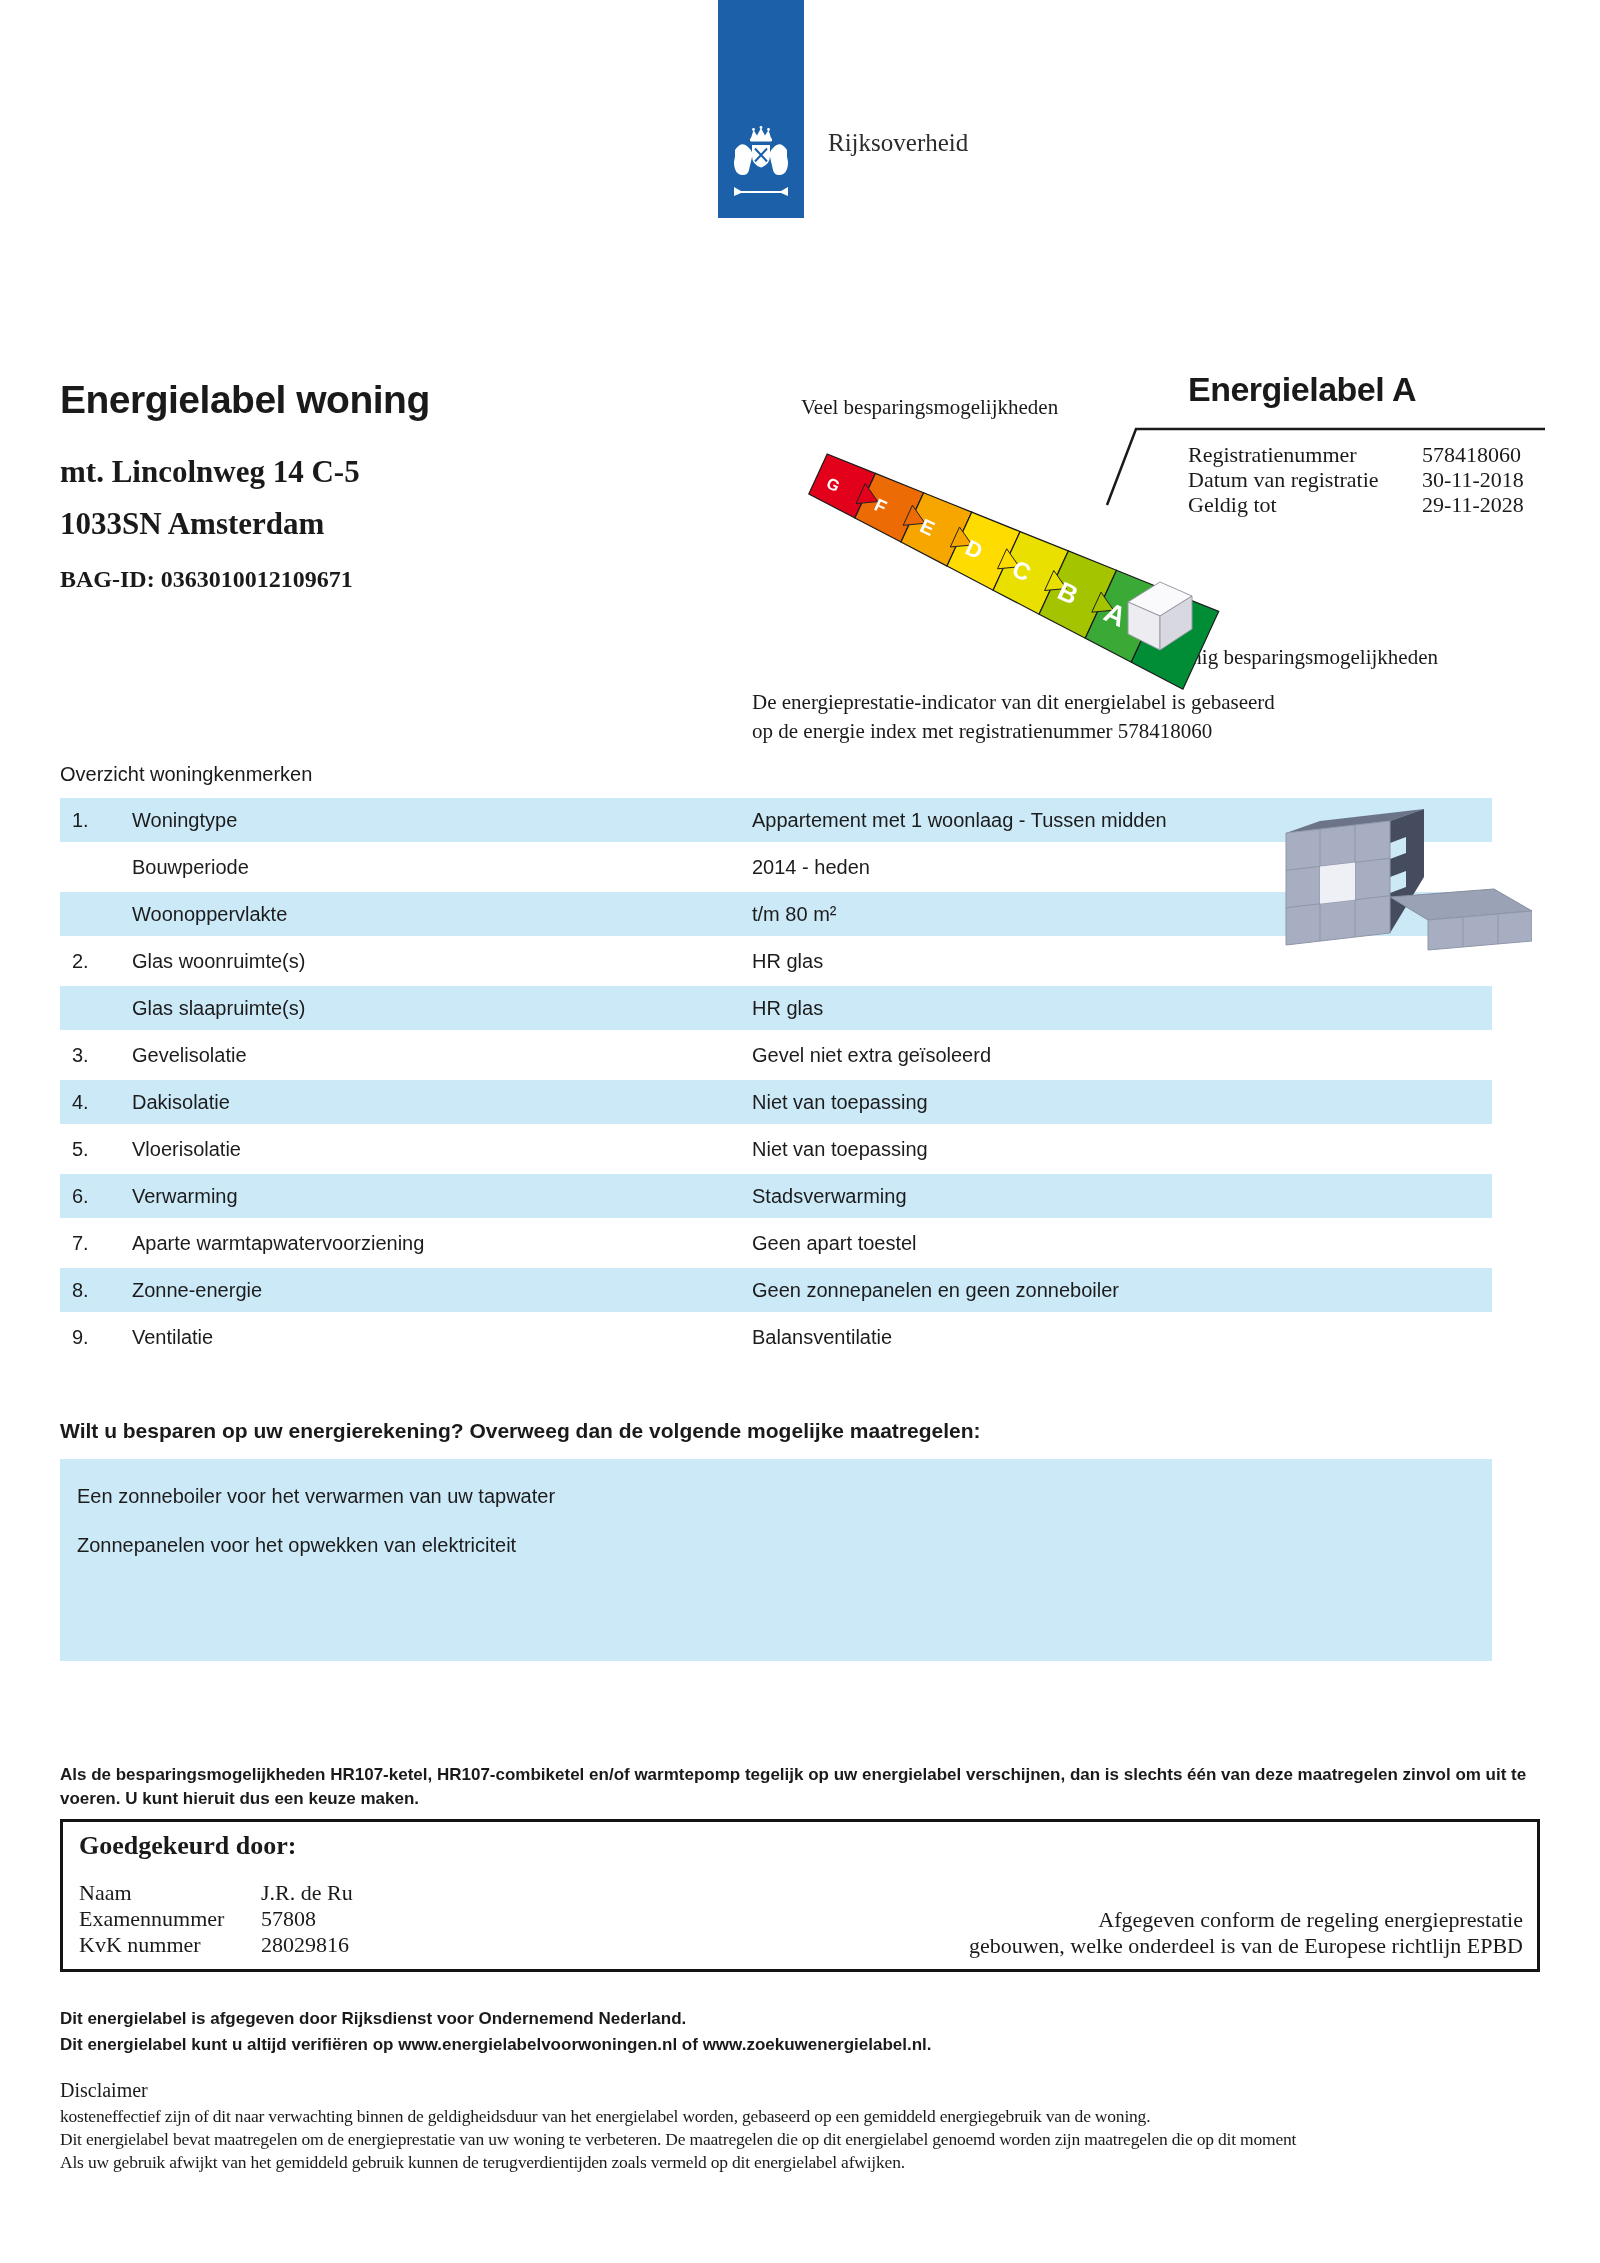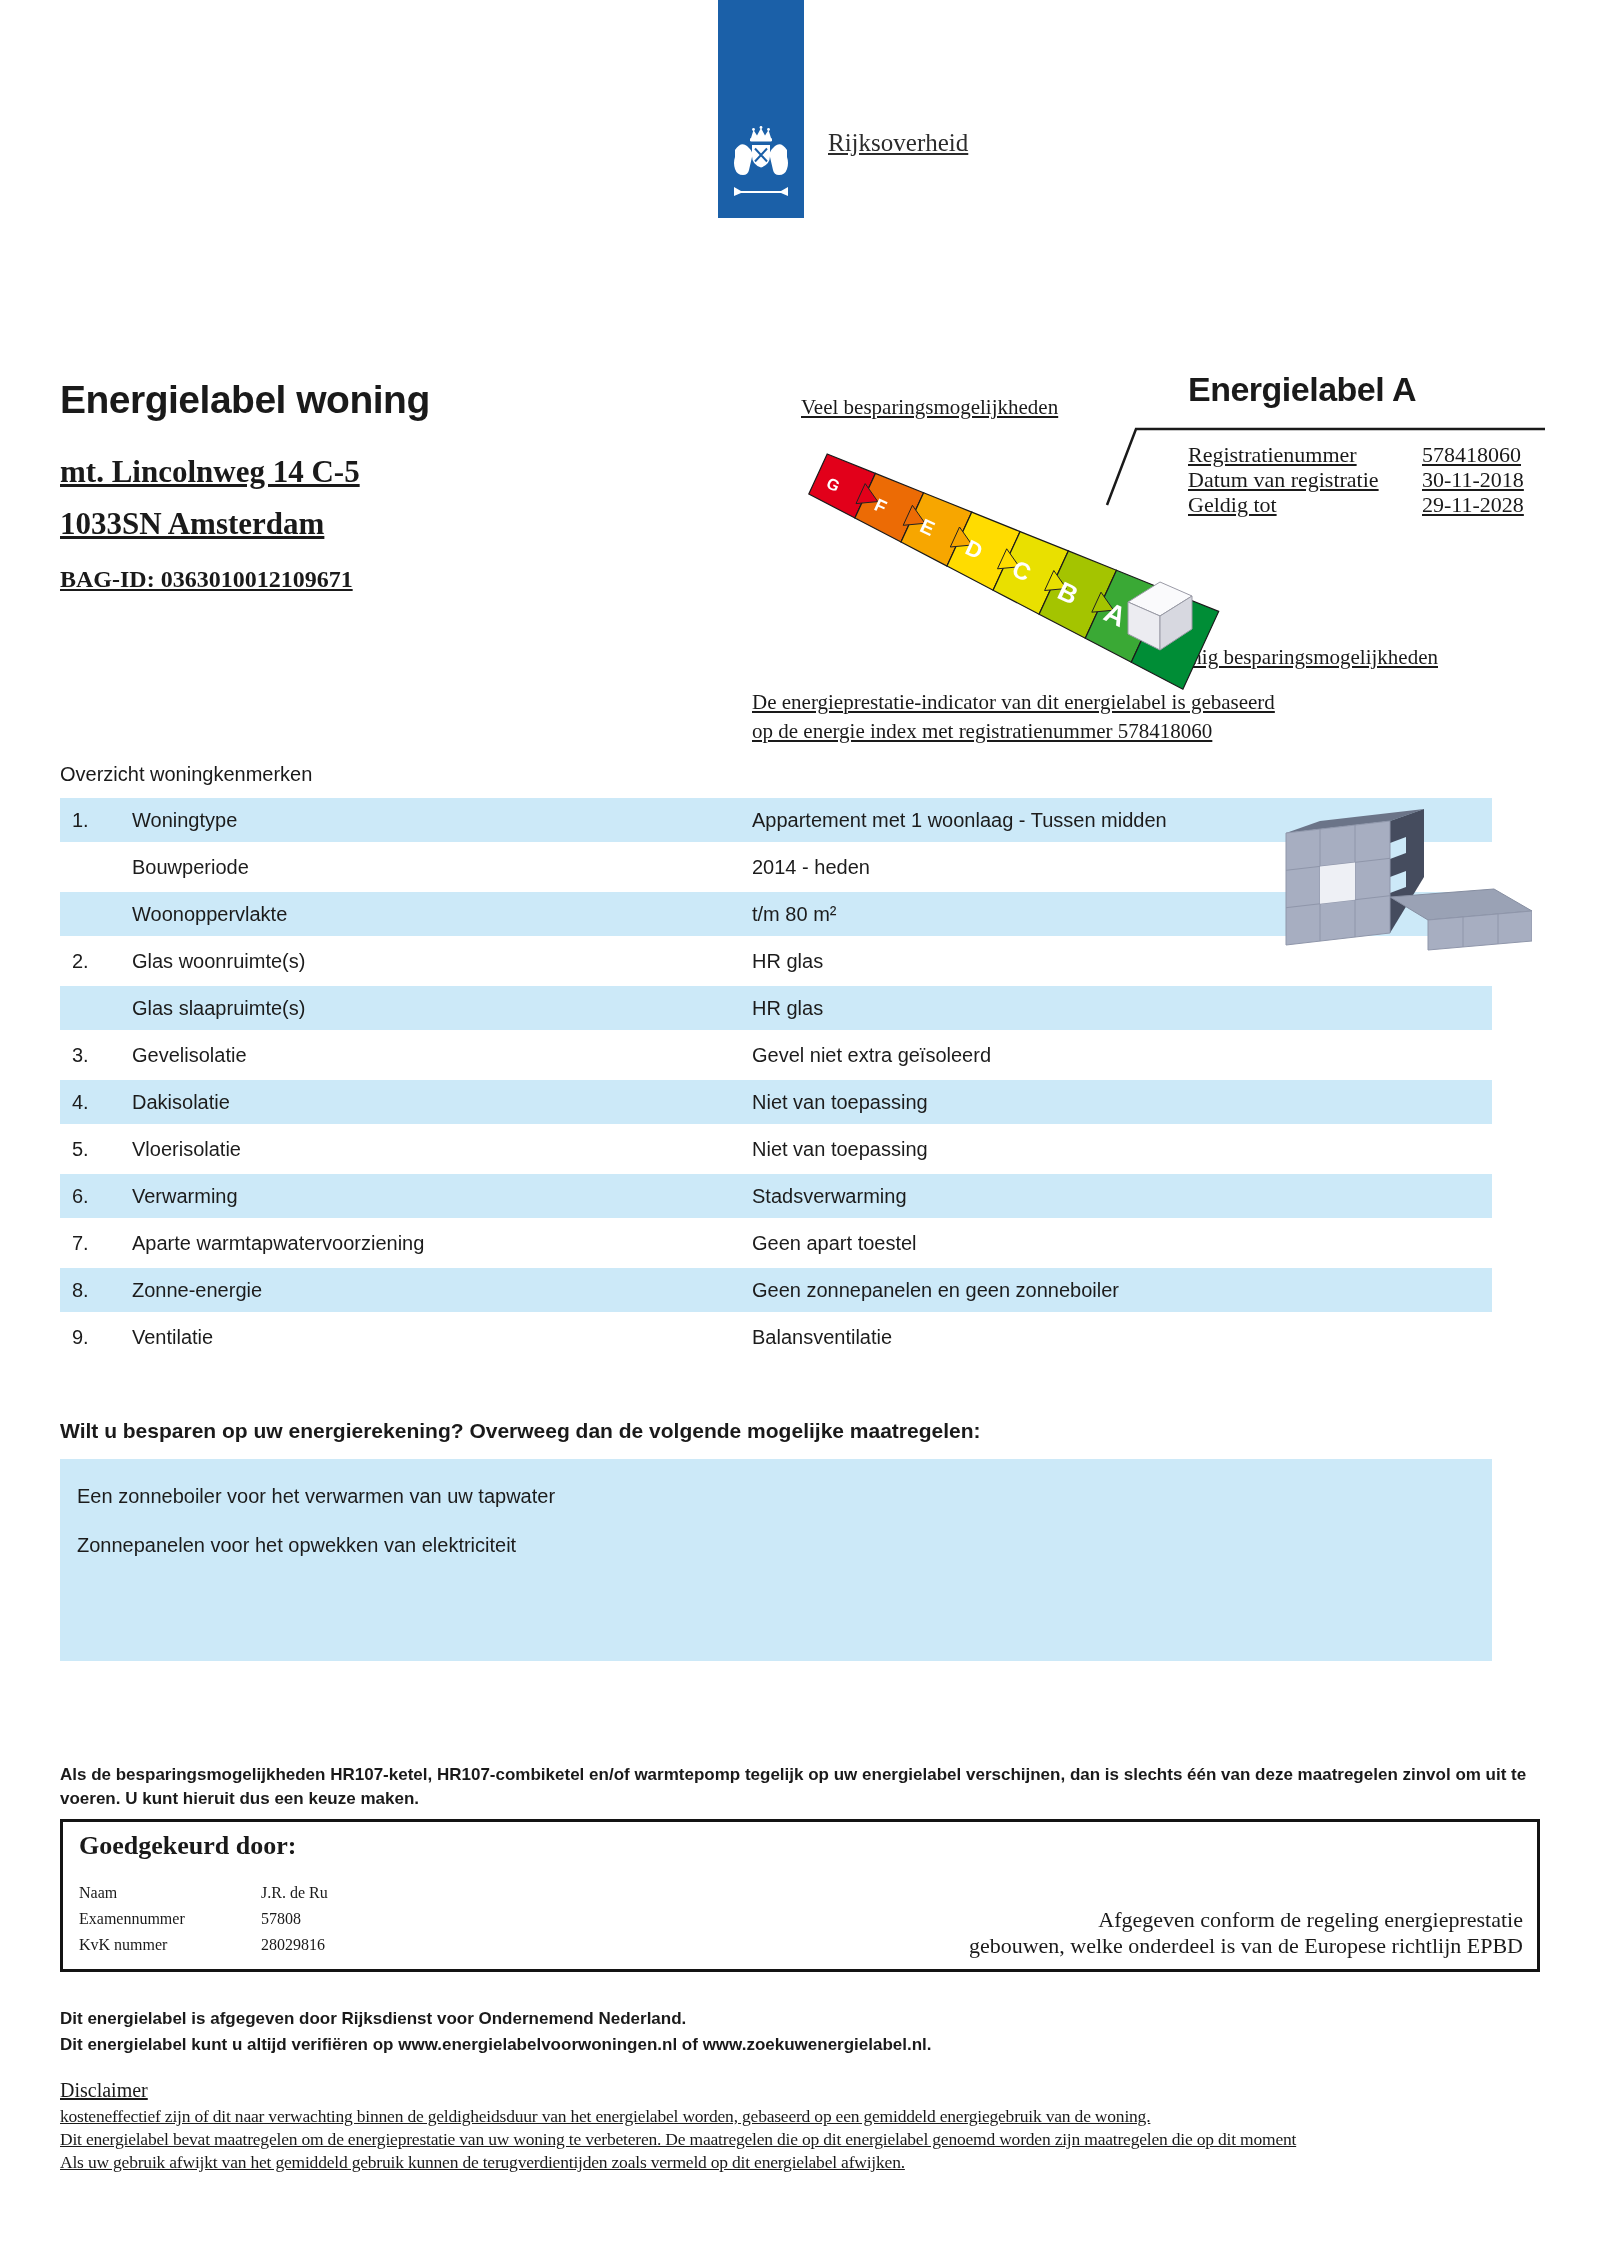--- a/index.html
+++ b/index.html
@@ -1,19 +1,19 @@
 <!DOCTYPE html>
 <html><head>
 <meta charset="utf-8">
 <style>
   html,body{margin:0;padding:0;background:#fff;}
   .page{position:relative;width:1600px;height:2263px;background:#fff;overflow:hidden;
         font-family:"Liberation Sans",sans-serif;color:#1a1a1a;}
   .abs{position:absolute;}
-  .serif{font-family:"Liberation Serif","DejaVu Serif",serif;text-decoration:underline;}
+  .serif{font-family:"Liberation Serif","DejaVu Serif",serif;}
 
   
   .banner{left:718px;top:0;width:86px;height:218px;background:#1b60a8;}
   .crest{position:absolute;left:11px;bottom:5px;}
   .logo-text{left:828px;top:129px;font-size:25px;color:#2c2c2c;}
 
   
   .page-title{left:60px;top:378px;font-size:39px;font-weight:bold;letter-spacing:-0.5px;}
   .addr1{left:60px;top:454px;font-size:31px;font-weight:bold;}
   .addr2{left:60px;top:506px;font-size:31px;font-weight:bold;}
@@ -42,21 +42,21 @@
   .wilt-heading{left:60px;top:1419px;font-size:21px;font-weight:bold;}
   .savings-box{left:60px;top:1459px;width:1432px;height:202px;background:#cce9f8;}
   .savings-items{position:absolute;left:17px;top:26px;}
   .savings-item{font-size:20px;color:#1c1c1c;margin-bottom:26px;}
   .note{left:60px;top:1763px;width:1492px;font-size:17px;font-weight:bold;line-height:24px;}
 
   
   .approval-box{left:60px;top:1819px;width:1474px;height:147px;border:3px solid #141414;}
   .ap-heading{position:absolute;left:16px;top:9px;font-size:26px;font-weight:bold;}
   .approval-fields{position:absolute;left:16px;top:58px;}
-  .ap-row{display:flex;font-size:16px;line-height:26px;}
+  .ap-row{display:flex;font-size:22px;line-height:26px;}
   .ap-l{width:182px;}
   .conform{position:absolute;right:14px;bottom:10px;text-align:right;font-size:22px;line-height:26px;}
 
   
   .issued{left:60px;top:2006px;font-size:17px;font-weight:bold;line-height:26px;}
   .disclaimer-h{left:60px;top:2079px;font-size:20px;}
   .disclaimer-b{left:60px;top:2105px;font-size:17.5px;line-height:23px;letter-spacing:-0.2px;}
 </style>
 </head>
 <body>

